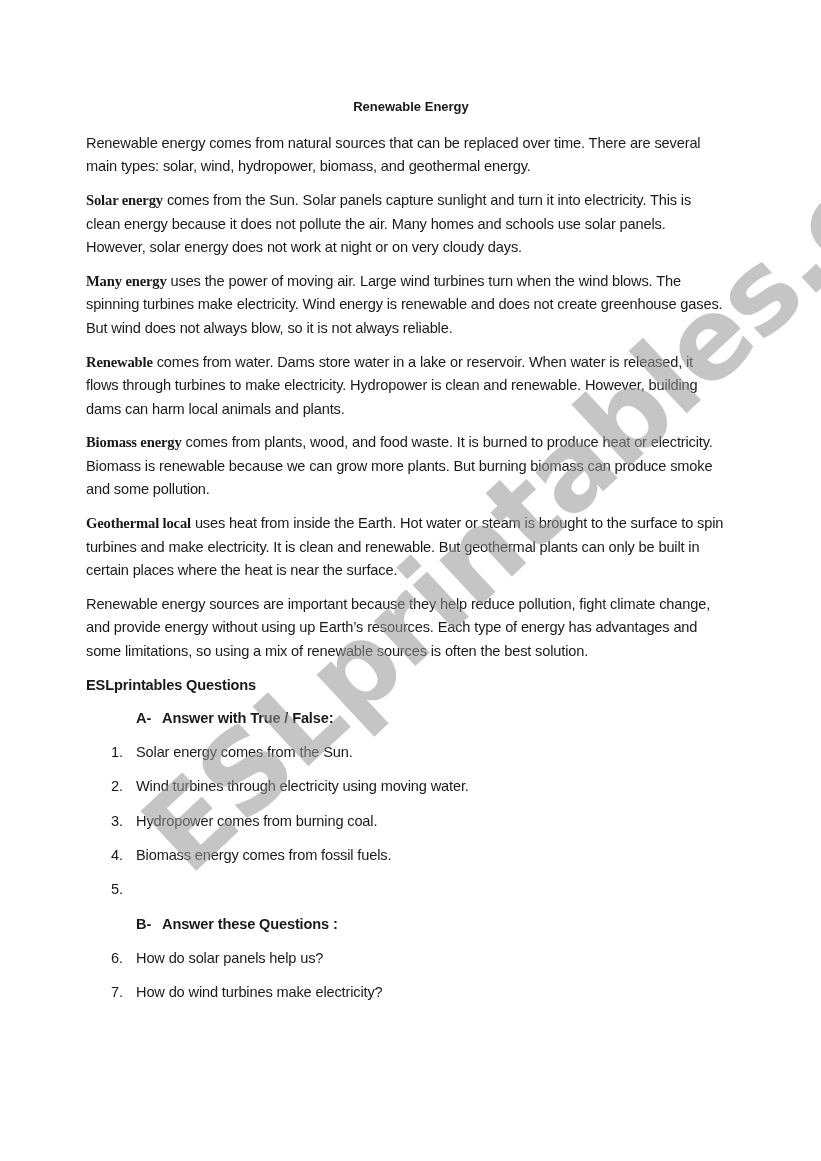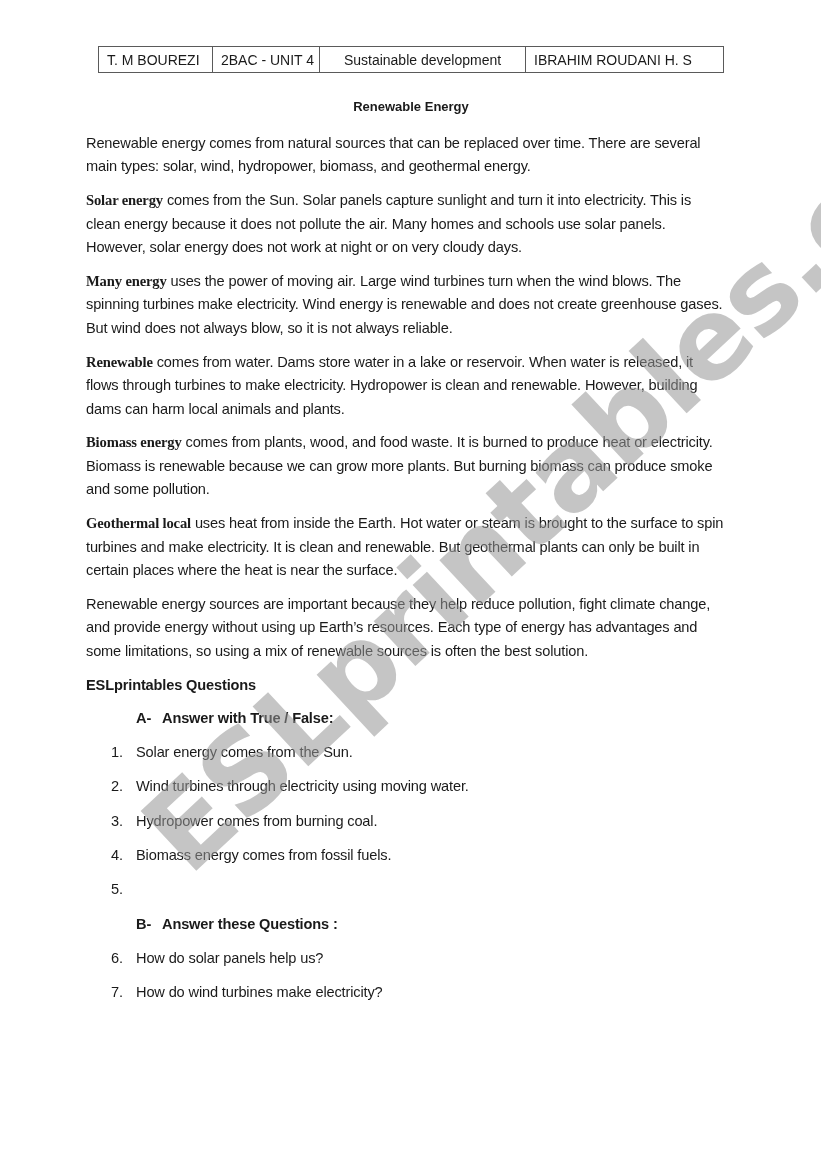--- a/index.html
+++ b/index.html
@@ -111,30 +111,20 @@
       pointer-events: none;
       white-space: nowrap;
       z-index: 5;
     }
   </style>
 </head>
 <body>
 
 <div class="page">
 
-  <table class="header-table">
-    <tbody>
-        <tr>
-      <td class="c1">T. M BOUREZI</td>
-      <td class="c2">2BAC - UNIT 4</td>
-      <td class="c3">Sustainable development</td>
-      <td class="c4">IBRAHIM ROUDANI H. S</td>
-    </tr>
-  </tbody>
-    </table>
 
   <div class="title">Renewable Energy</div>
 
   <div class="content">
     <p>Renewable energy comes from natural sources that can be replaced over time. There are several main types: solar, wind, hydropower, biomass, and geothermal energy.</p>
 
     <p><b>Solar energy</b><span> comes from the Sun. Solar panels capture sunlight and turn it into electricity. This is clean energy because it does not pollute the air. Many homes and schools use solar panels. However, solar energy does not work at night or on very cloudy days.</span></p>
 
     <p><b>Many energy</b><span> uses the power of moving air. Large wind turbines turn when the wind blows. The spinning turbines make electricity. Wind energy is renewable and does not create greenhouse gases. But wind does not always blow, so it is not always reliable.</span></p>
 

